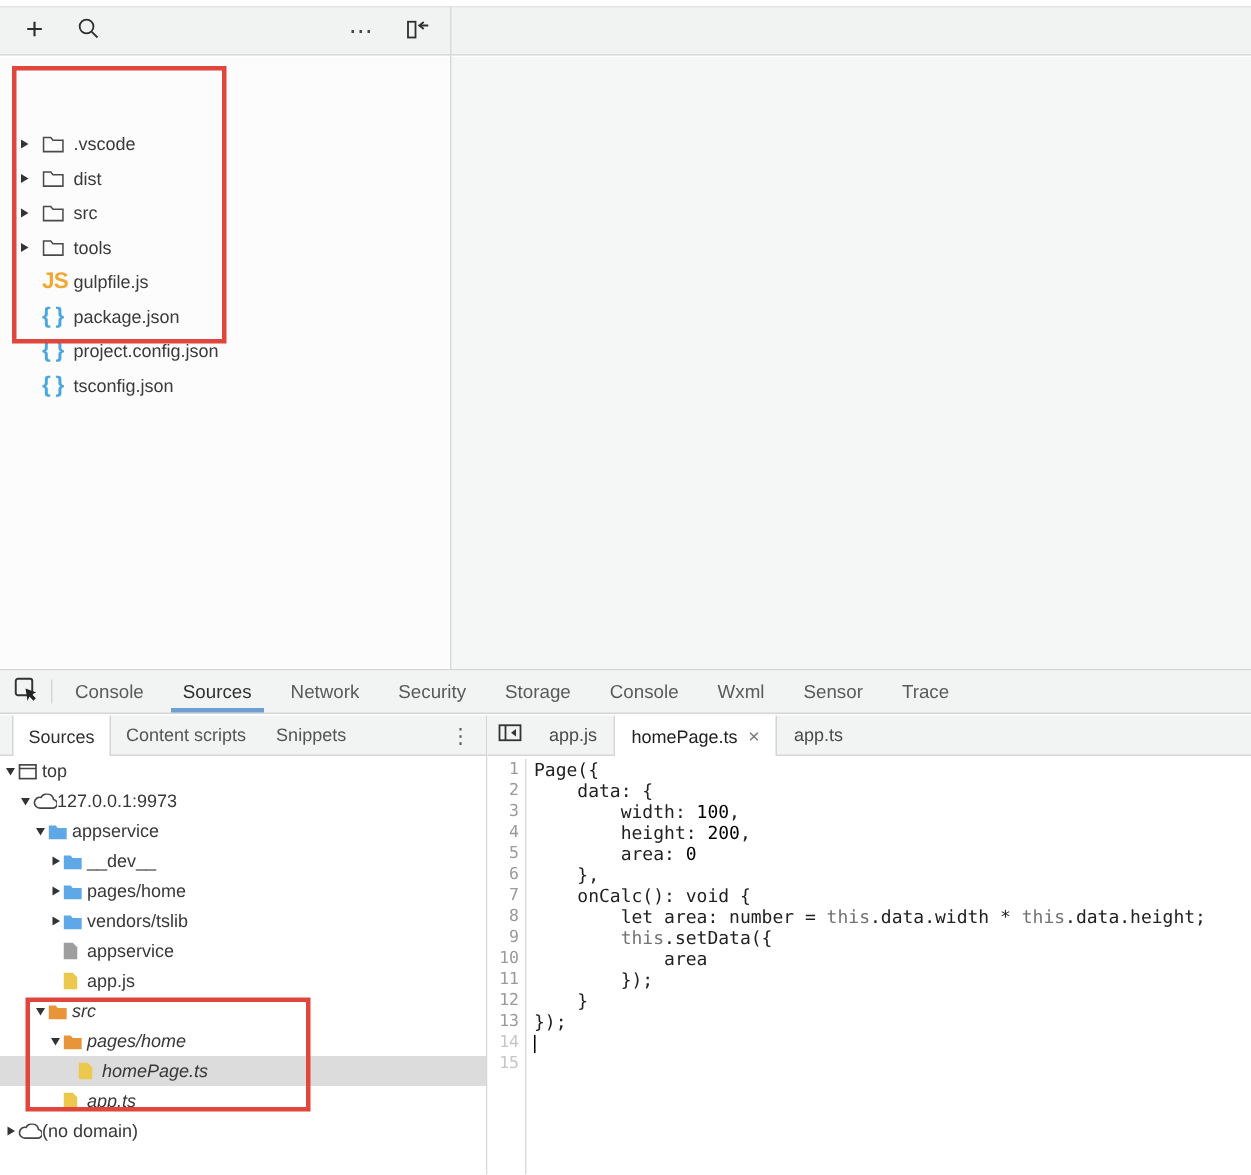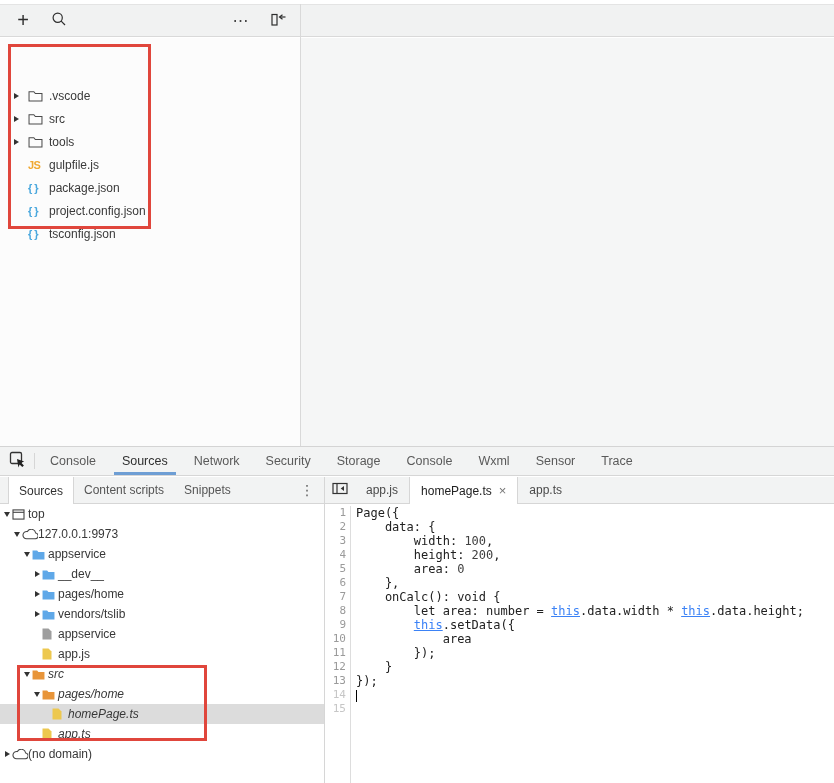--- a/index.html
+++ b/index.html
@@ -19,21 +19,21 @@
   .tb-collapse { left:263px; }
   .pane-divider { position:absolute; left:300px; top:4px; width:1px; height:442px; background:#d9d9d9; }
   .explorer-pane { position:absolute; left:0; top:38px; width:300px; height:408px; background:#fcfcfc; }
   .empty-pane { position:absolute; left:301px; top:38px; width:533px; height:408px; background:#f5f6f6; }
 
   .exp-list { position:absolute; left:0; top:46px; width:300px; }
   .exp-row { height:23px; display:flex; align-items:center; padding-left:14px; cursor:pointer; }
   .exp-row .arrow { width:14px; display:flex; align-items:center; }
   .exp-icon { width:21px; display:flex; align-items:center; }
   .exp-label { color:#3a3a3a;text-align:right; }
-  .jsb { font-weight:bold; font-size:11px; letter-spacing:-0.5px; }
+  .jsb { font-weight:bold; font-size:15px; letter-spacing:-0.5px; }
 
   
   .red-box { position:absolute; border:3px solid #e0463c; pointer-events:none; z-index:20; }
   .red-box1 { left:8px; top:44px; width:143px; height:185px; }
   .red-box2 { left:17px; top:665px; width:190px; height:76px; }
 
   
   .devtools { position:absolute; left:0; top:446px; width:834px; height:422px;
     border-top:1px solid #d4d4d4; background:#fff; }
   .dt-tabbar { position:absolute; left:0; top:0; width:834px; height:29px; background:#f2f3f3;
@@ -80,22 +80,22 @@
   .close-x { color:#777; font-size:13px; line-height:1; }
 
   .code-area { flex:1; display:flex; padding-top:2px;
     font-family:"DejaVu Sans Mono","Liberation Mono",monospace; font-size:12px; }
   .gutter { width:26px; flex:none; text-align:right; padding-right:4px;
     border-right:1px solid #ddd; color:#9a9a9a; font-size:11px; }
   .gutter div { height:14px; line-height:14px; }
   .gutter .dim { color:#c6c6c6; }
   .code { flex:1; padding-left:5px; color:#212121; }
   .code div { height:14px; line-height:14px; white-space:pre; }
-  .tok-k { color:#3b82f6;text-decoration:underline; }
-  .tok-n { color:#404040; }
+  .tok-k { color:#737373; }
+  .tok-n { color:#000000; }
   .caret { display:inline-block; width:1px; height:12px; background:#000; vertical-align:middle; }
 </style>
 </head>
 <body>
 
 <div id="stage">
 
   <div class="top-section">
     <div class="main-toolbar">
       <div class="tb-btn tb-plus">+</div>
@@ -126,20 +126,31 @@
           <div class="exp-row">
             <span class="arrow">
               <i class="tri-r"></i>
             </span>
             <span class="exp-icon">
               <svg width="15" height="12" viewBox="0 0 16 13">
                 <path d="M1 12 V1.8 h5.2 l1.6 2 H15 v8.2 z" fill="none" stroke="#4a4a4a" stroke-width="1.1"></path>
               </svg>
             </span>
             <span class="exp-label">.vscode</span>
+          </div>
+          <div class="exp-row">
+            <span class="arrow">
+              <i class="tri-r"></i>
+            </span>
+            <span class="exp-icon">
+              <svg width="15" height="12" viewBox="0 0 16 13">
+                <path d="M1 12 V1.8 h5.2 l1.6 2 H15 v8.2 z" fill="none" stroke="#4a4a4a" stroke-width="1.1"></path>
+              </svg>
+            </span>
+            <span class="exp-label">dist</span>
           </div>
           <div class="exp-row">
             <span class="arrow">
               <i class="tri-r"></i>
             </span>
             <span class="exp-icon">
               <svg width="15" height="12" viewBox="0 0 16 13">
                 <path d="M1 12 V1.8 h5.2 l1.6 2 H15 v8.2 z" fill="none" stroke="#4a4a4a" stroke-width="1.1"></path>
               </svg>
             </span>

